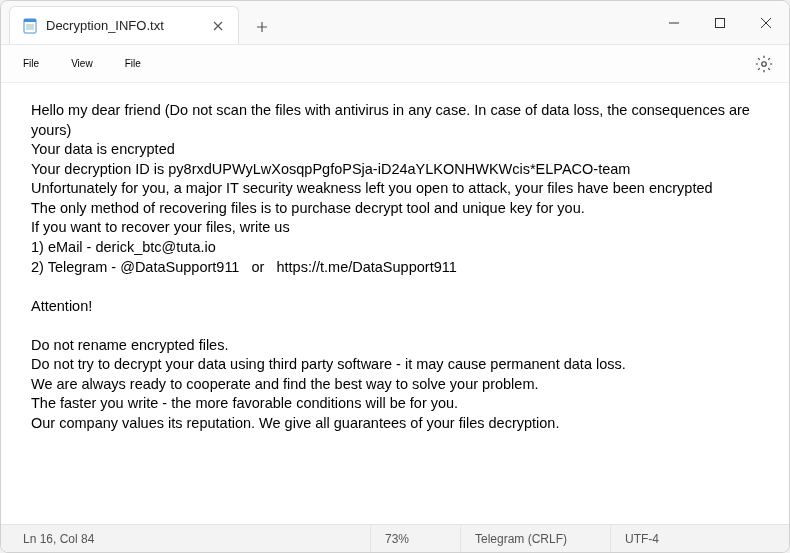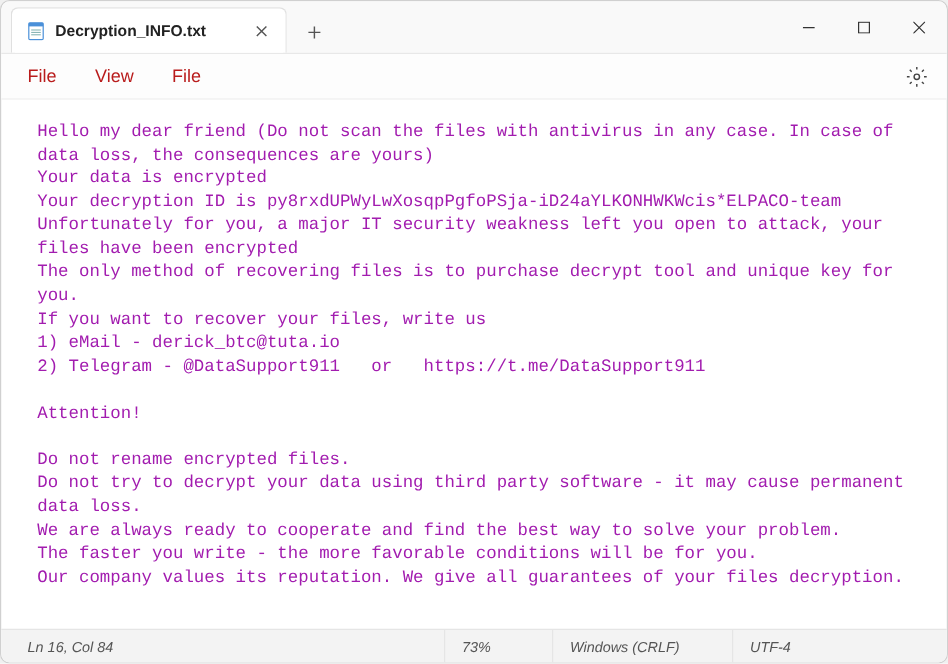--- a/index.html
+++ b/index.html
@@ -40,21 +40,20 @@
       background: #ffffff;
       border: 1px solid #e0e0e0;
       border-bottom: none;
       border-radius: 6px 6px 0 0;
       padding: 6px 12px;
       margin-top: 6px;
       height: 38px;
       min-width: 230px;
       gap: 8px;
       font-size: 13px;
-      font-weight: bold;
     }
     .tab-icon {
       width: 16px;
       height: 16px;
       display: flex;
       align-items: center;
       justify-content: center;
     }
     .tab-title { flex: 1; color: #222; }
     .tab-close {
@@ -84,51 +83,50 @@
       height: 38px;
       display: flex;
       align-items: center;
       padding: 0 8px;
       gap: 4px;
       border-bottom: 1px solid #eee;
       background: #fdfdfd;
     }
     .menu-item {
       padding: 6px 14px;
-      font-size: 15px;
-      color: #b91c1c;
+      font-size: 10px;
+      color: #000000;
       border-radius: 4px;
       cursor: pointer;
     }
     .menu-spacer { flex: 1; }
     .settings-btn {
       width: 34px; height: 34px;
       display: flex; align-items: center; justify-content: center;
       color: #444; cursor: pointer; border-radius: 4px;
     }
     .content {
       flex: 1;
       padding: 18px 22px 8px 30px;
       overflow: hidden;
-      font-family: Liberation Mono, monospace;
+      font-family: Liberation Sans, sans-serif;
       font-size: 14.5px;
       line-height: 1.35;
-      color: #a21caf;
+      color: #000000;
       white-space: pre-wrap;
       word-wrap: break-word;
     }
     .statusbar {
       height: 28px;
       display: flex;
       align-items: center;
       background: #f3f3f3;
       border-top: 1px solid #e5e5e5;
       font-size: 12px;
       color: #555;
-      font-style: italic;
     }
     .status-cell {
       padding: 0 14px;
       border-right: 1px solid #e5e5e5;
       height: 100%;
       display: flex;
       align-items: center;
     }
     .status-cell:first-child { flex: 0 0 370px; padding-left: 22px; }
     .status-cell:last-child { border-right: none; }
@@ -207,16 +205,16 @@
 
 Do not rename encrypted files.
 Do not try to decrypt your data using third party software - it may cause permanent data loss.
 We are always ready to cooperate and find the best way to solve your problem.
 The faster you write - the more favorable conditions will be for you.
 Our company values its reputation. We give all guarantees of your files decryption.</div>
 
   <div class="statusbar">
     <div class="status-cell">Ln 16, Col 84</div>
     <div class="status-cell" style="flex:0 0 90px">73%</div>
-    <div class="status-cell" style="flex:0 0 150px">Windows (CRLF)</div>
+    <div class="status-cell" style="flex:0 0 150px">Telegram (CRLF)</div>
     <div class="status-cell" style="flex:1">UTF-4</div>
   </div>
 </div>
 
 </body></html>

